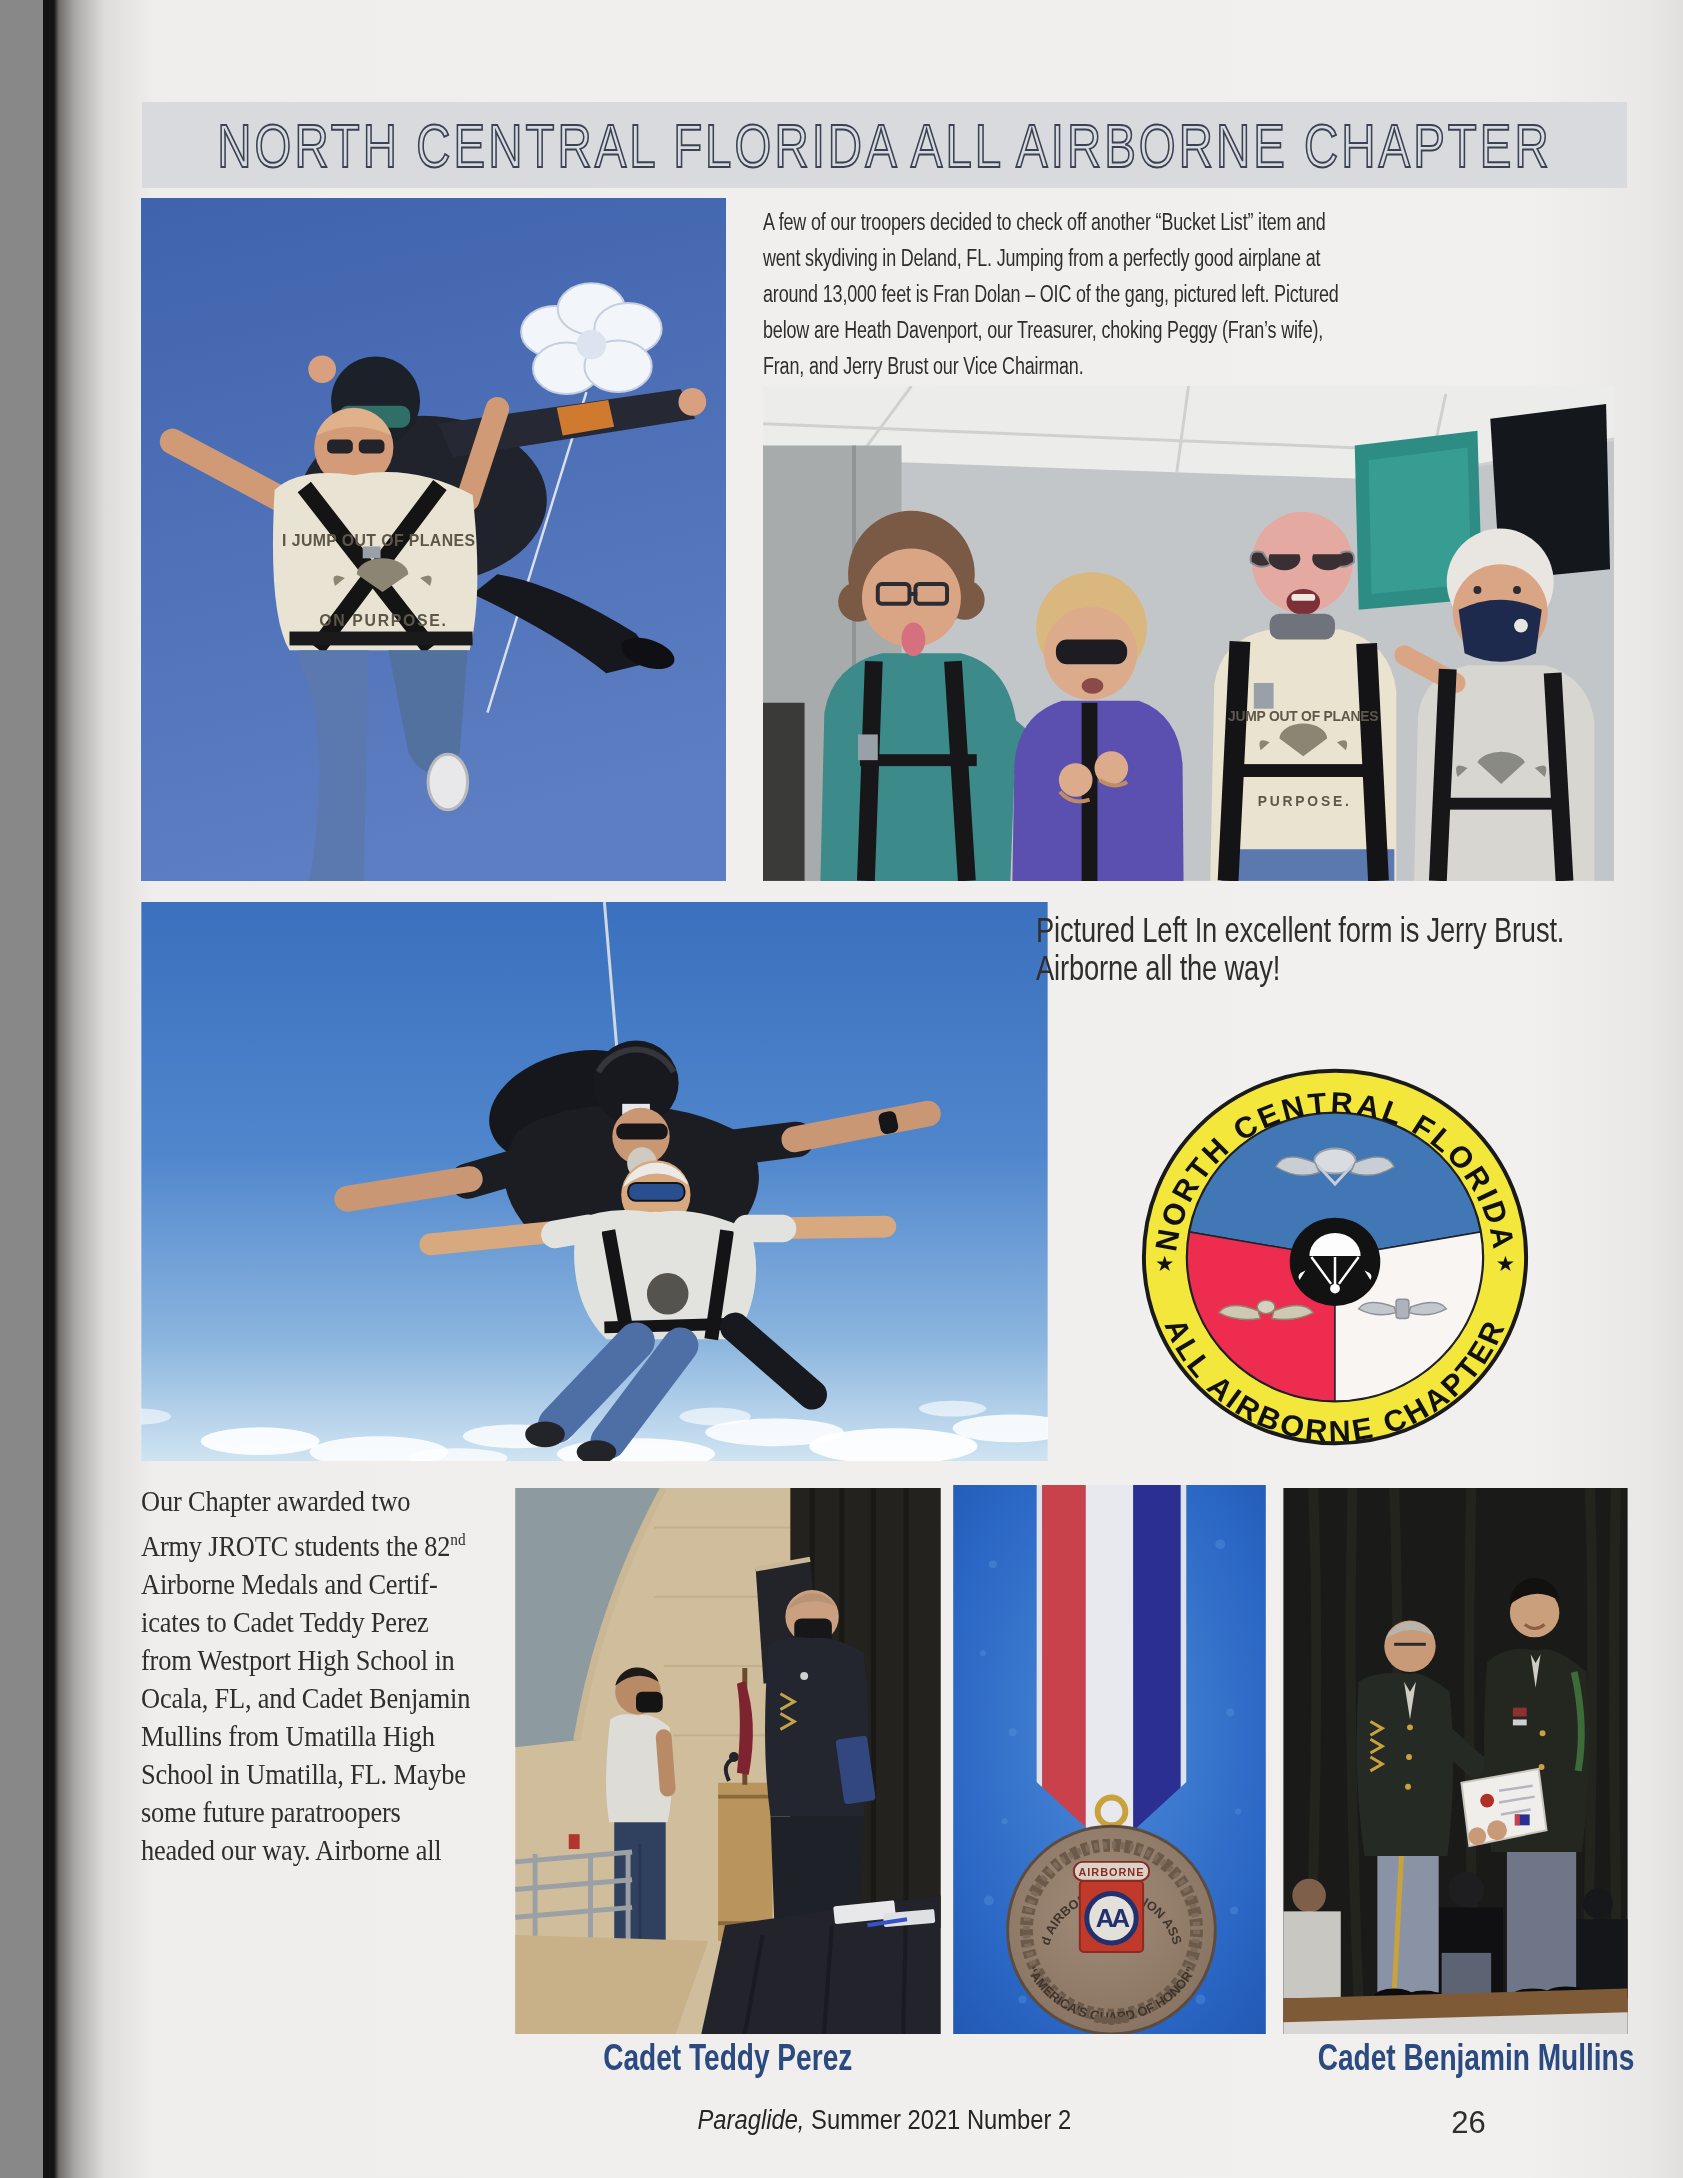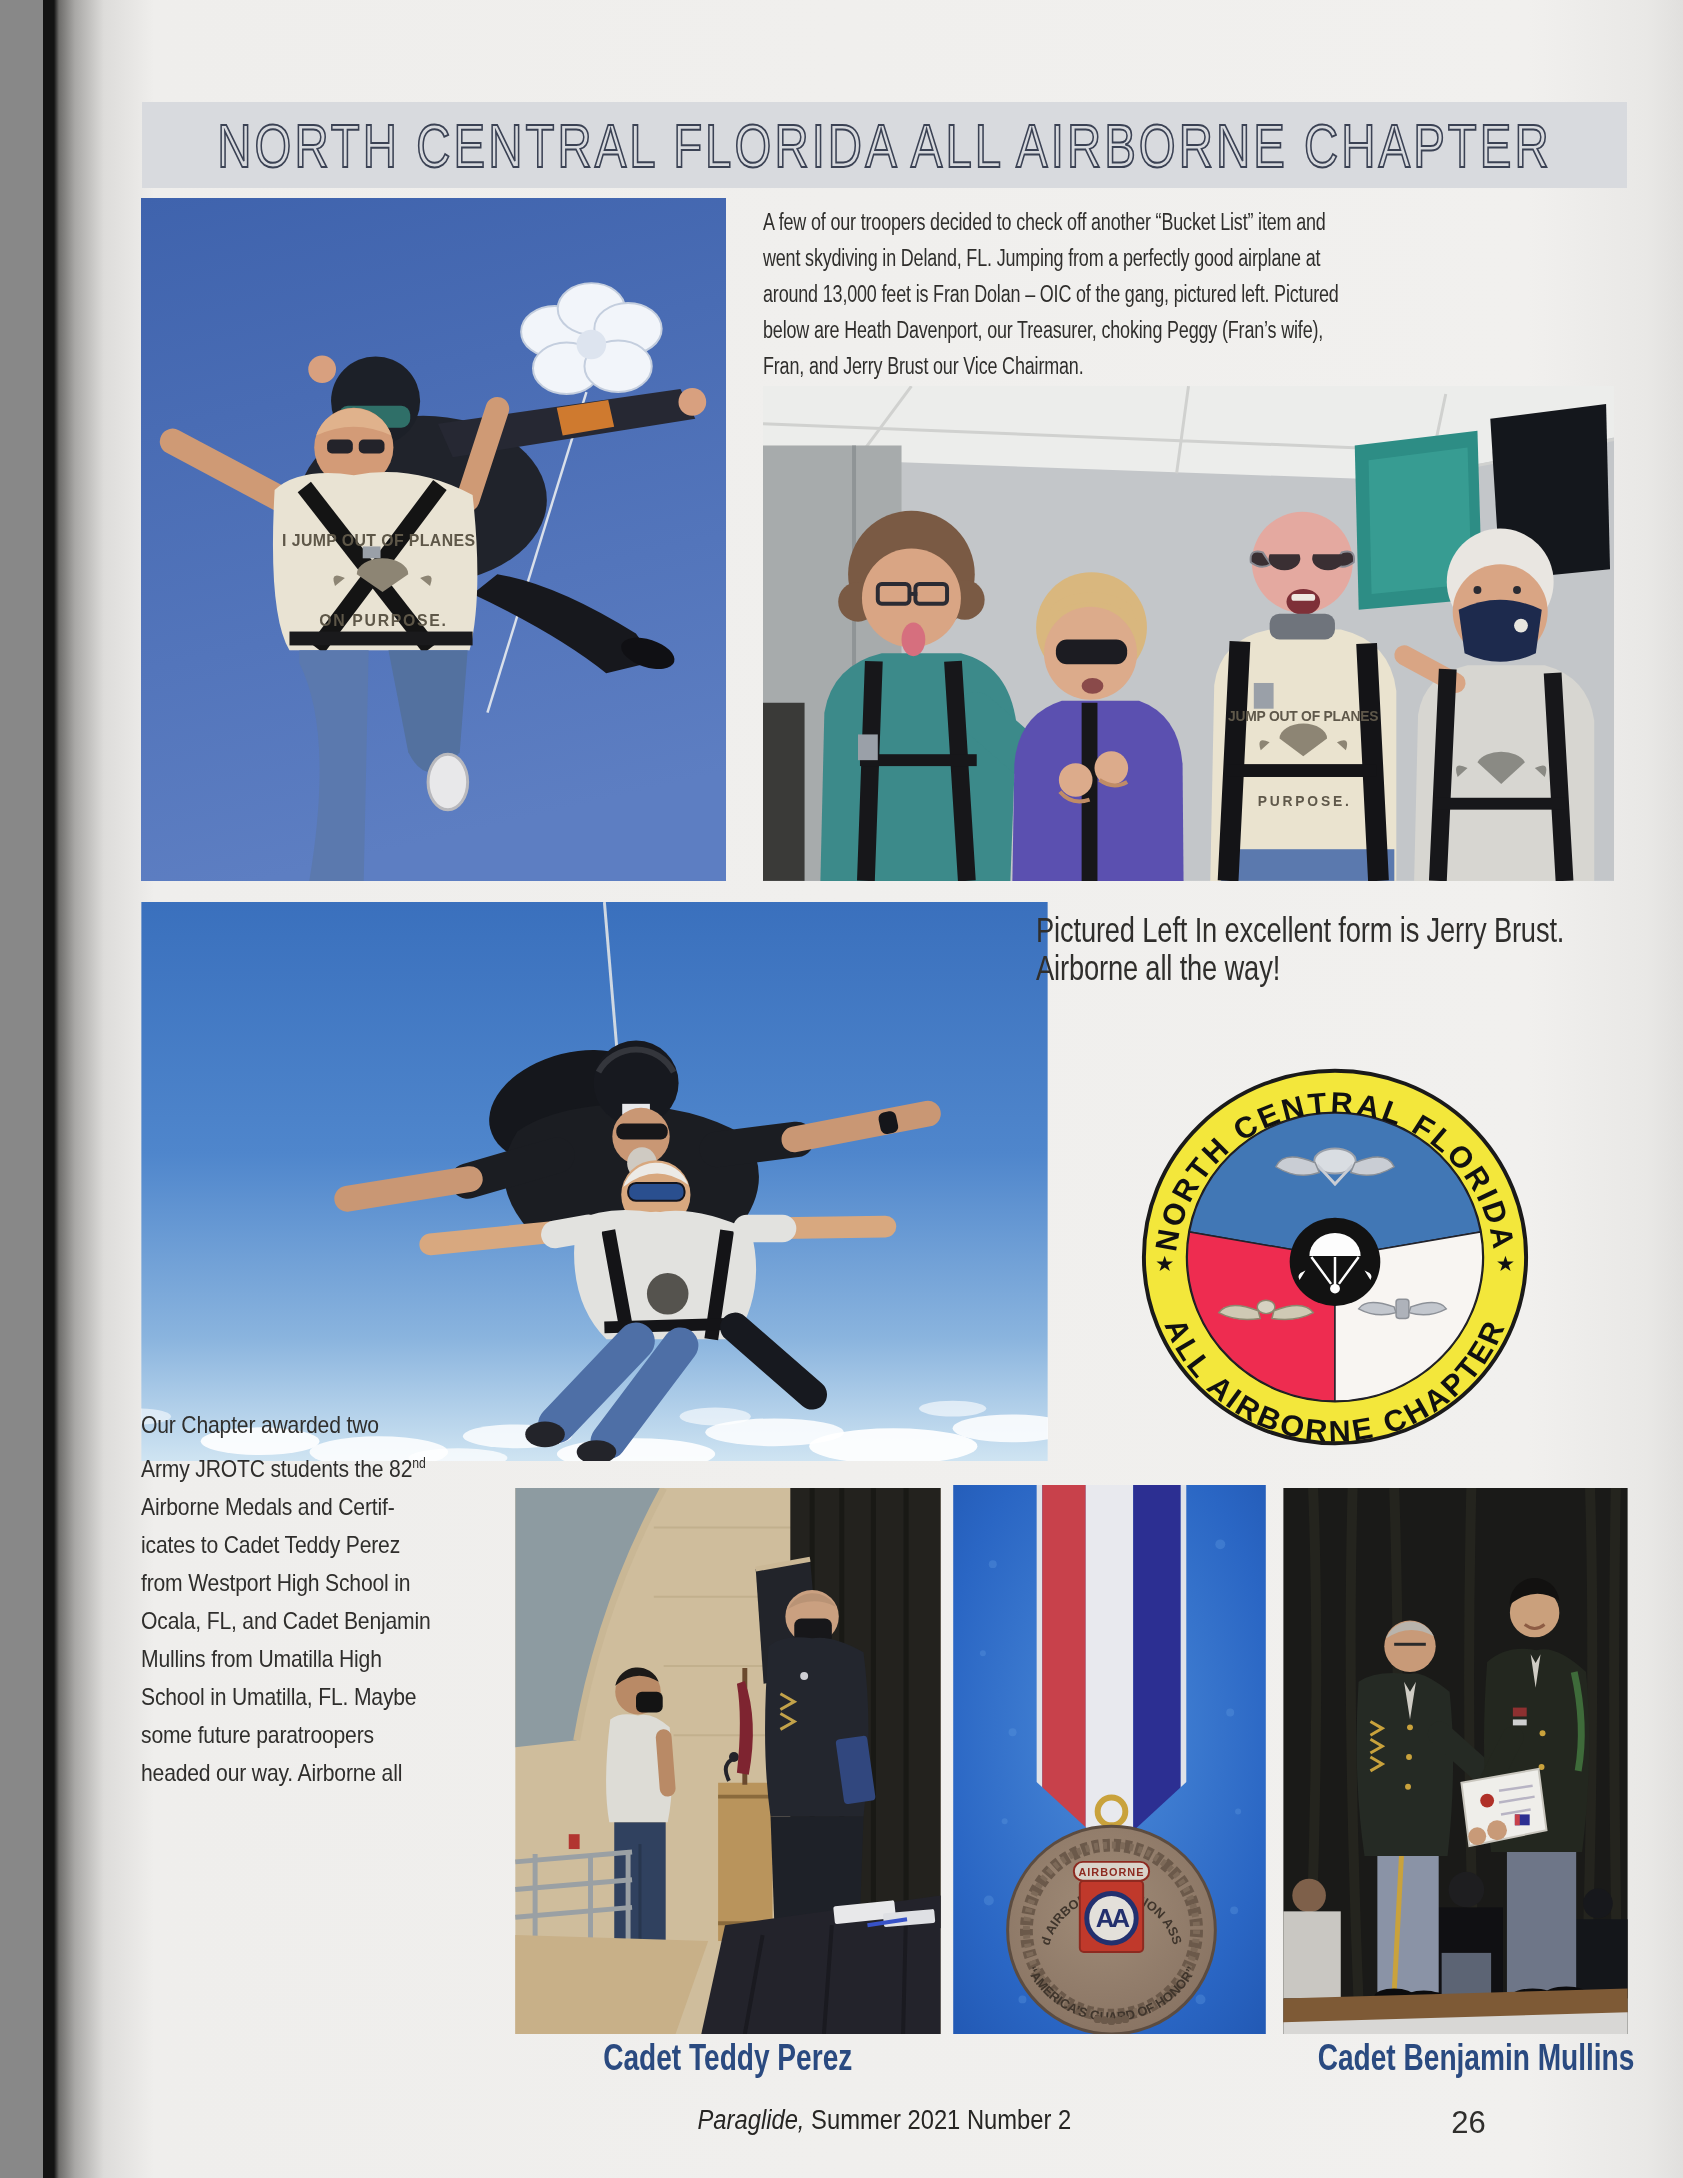--- a/index.html
+++ b/index.html
@@ -10,21 +10,21 @@
     margin-left:43px;
   }
   .abs{position:absolute;}
   .banner{left:99px;top:102px;width:1485px;height:86px;background:#d8dade;}
   .photo{position:absolute;display:block;}
   .tl{white-space:nowrap;}
   .cond{display:inline-block;transform:scaleX(0.78);transform-origin:0 50%;white-space:nowrap;letter-spacing:-0.2px;}
   .cond2{display:inline-block;transform:scaleX(0.88);transform-origin:0 50%;white-space:nowrap;letter-spacing:-0.2px;}
   .intro{left:720px;top:204px;width:891px;font-size:23px;line-height:36px;}
   .jerry{left:993px;top:911px;width:594px;font-size:35px;line-height:38px;}
-  .jrotc{left:98px;top:1406px;width:416px;font-size:24px;line-height:38px;}
+  .jrotc{left:98px;top:1482px;width:416px;font-size:30px;line-height:38px;font-family:Liberation Serif, serif;}
   .jrotc sup{font-size:0.58em;vertical-align:super;letter-spacing:0;}
   .caption{position:absolute;top:2037px;text-align:center;color:#2a4a80;font-weight:bold;font-size:36px;}
   .caption .cc{display:inline-block;transform:scaleX(0.78);transform-origin:50% 50%;white-space:nowrap;}
   .footer{position:absolute;left:99px;top:2105px;width:1485px;text-align:center;font-size:27px;color:#262523;}
   .footer .cc{display:inline-block;transform:scaleX(0.88);transform-origin:50% 50%;white-space:nowrap;}
   .pagenum{position:absolute;left:1391px;top:2105px;width:69px;text-align:center;font-size:31px;color:#2f2e2c;}
   .it{font-style:italic;}
 </style>
 </head>
 <body>

